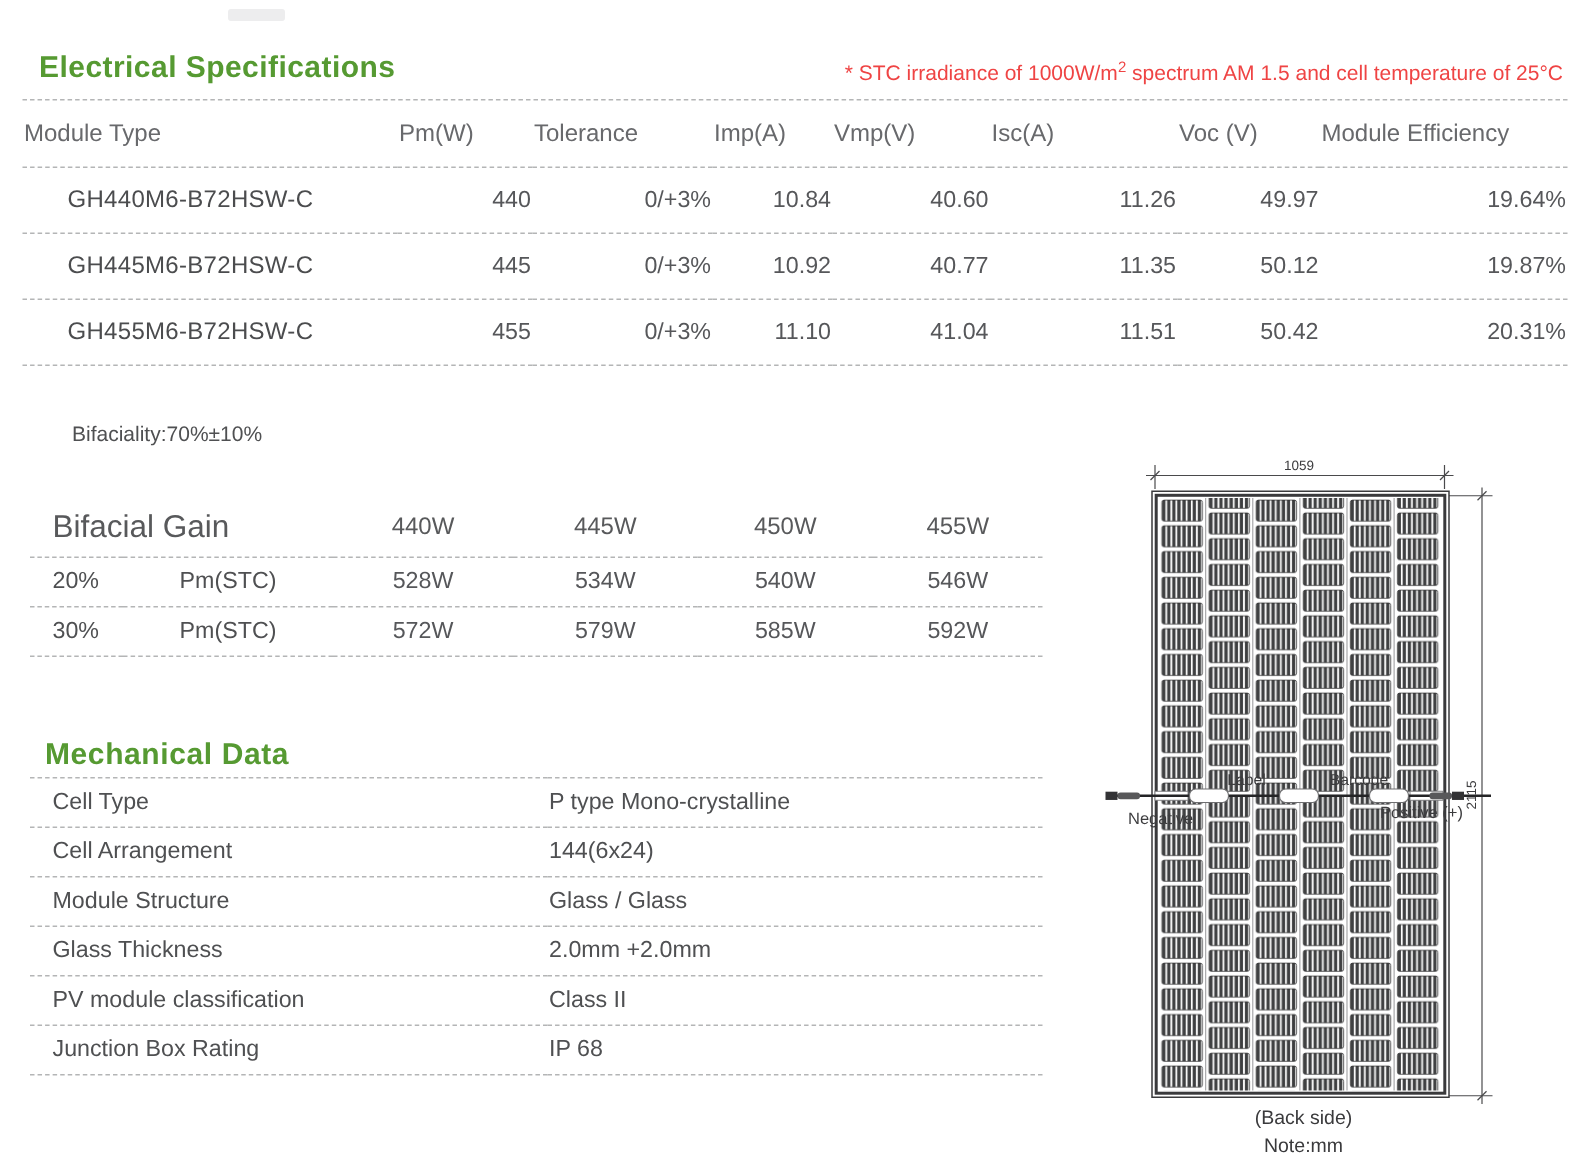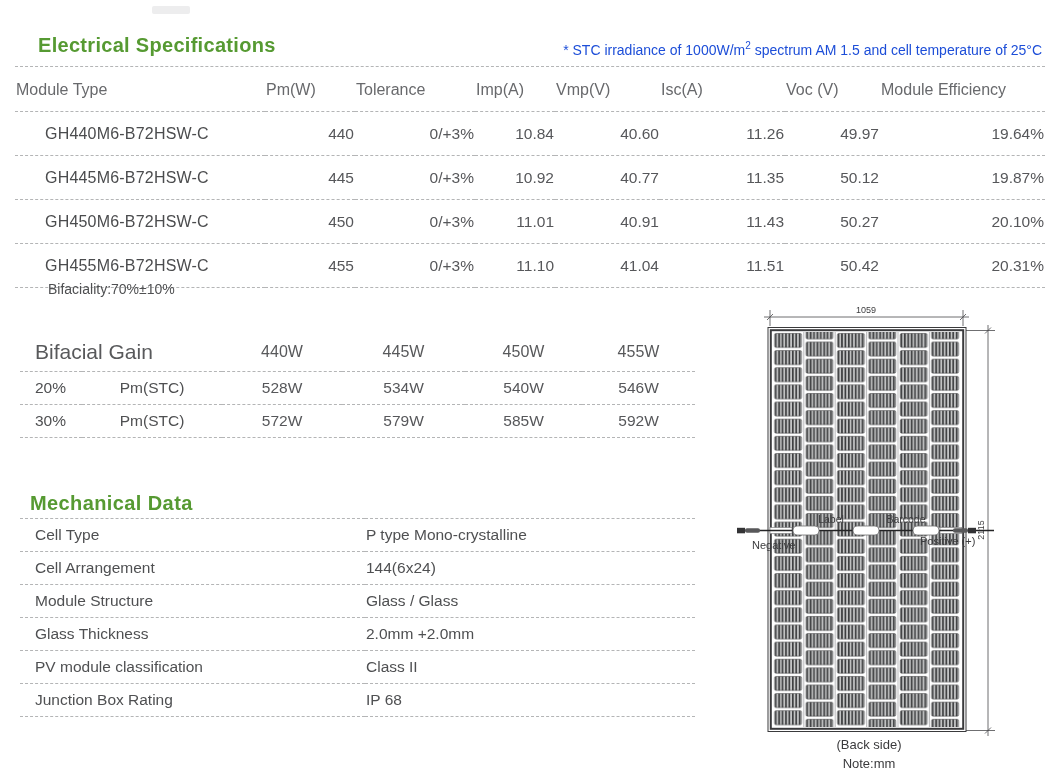--- a/index.html
+++ b/index.html
@@ -1,22 +1,22 @@
 <!DOCTYPE html>
 <html><head>
 <meta charset="utf-8">
 <style>
   html,body{margin:0;padding:0;background:#fff;}
   #page{position:relative;width:1060px;height:775px;background:#ffffff;overflow:hidden;
         font-family:"Liberation Sans","DejaVu Sans",sans-serif;}
   .green-title{color:#569a32;font-weight:bold;}
   .dashline{border-top:1px dashed #b4b5b6;height:0;position:absolute;}
   
-  #elec-title{position:absolute;left:38px;top:34px;font-size:20px;letter-spacing:.3px;}
-  #stc-note{position:absolute;right:18px;top:40px;font-size:14px;color:#1d4ed8;white-space:nowrap;}
+  #elec-title{position:absolute;left:26px;top:34px;font-size:20px;letter-spacing:.3px;}
+  #stc-note{position:absolute;right:18px;top:40px;font-size:14px;color:#ef4444;white-space:nowrap;}
   #stc-note sup{font-size:10px;}
   table{border-collapse:collapse;table-layout:fixed;}
   #elec-table{position:absolute;left:15px;top:69px;width:1030px;}
   #elec-table th{font-size:16px;font-weight:normal;color:#68696c;height:40px;text-align:left;
                  border-bottom:1px dashed #b4b5b6;}
   #elec-table td{font-size:15.5px;color:#56575a;height:41px;text-align:right;
                  border-bottom:1px dashed #b4b5b6;}
   #elec-table td.model{font-size:16px;color:#4b4c4e;text-align:left;padding-left:30px;letter-spacing:.2px;}
   #bifaciality-note{position:absolute;left:48px;top:281px;font-size:14px;color:#4f5052;}
   
@@ -88,30 +88,20 @@
       <td class="model">GH445M6-B72HSW-C</td>
       <td>445</td>
       <td>0/+3%</td>
       <td>10.92</td>
       <td>40.77</td>
       <td>11.35</td>
       <td>50.12</td>
       <td>19.87%</td>
     </tr>
     <tr>
-      <td class="model">GH450M6-B72HSW-C</td>
-      <td>450</td>
-      <td>0/+3%</td>
-      <td>11.01</td>
-      <td>40.91</td>
-      <td>11.43</td>
-      <td>50.27</td>
-      <td>20.10%</td>
-    </tr>
-    <tr>
       <td class="model">GH455M6-B72HSW-C</td>
       <td>455</td>
       <td>0/+3%</td>
       <td>11.10</td>
       <td>41.04</td>
       <td>11.51</td>
       <td>50.42</td>
       <td>20.31%</td>
     </tr>
   </tbody>

